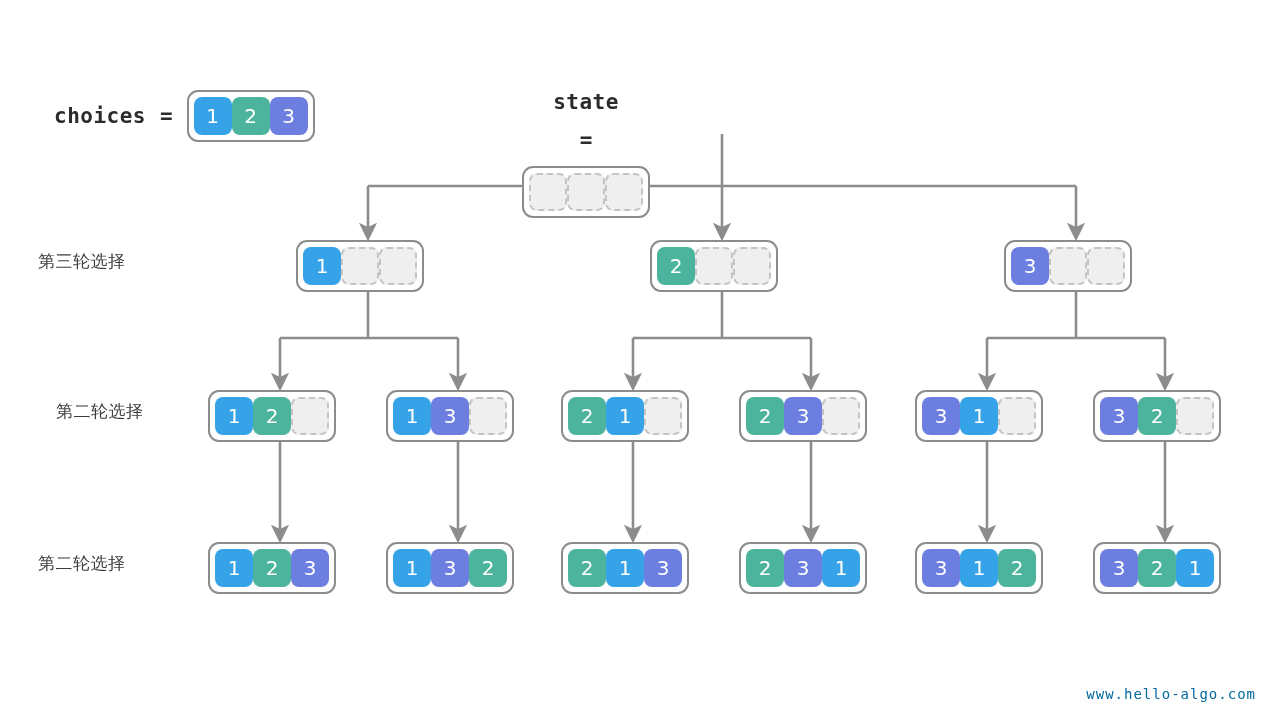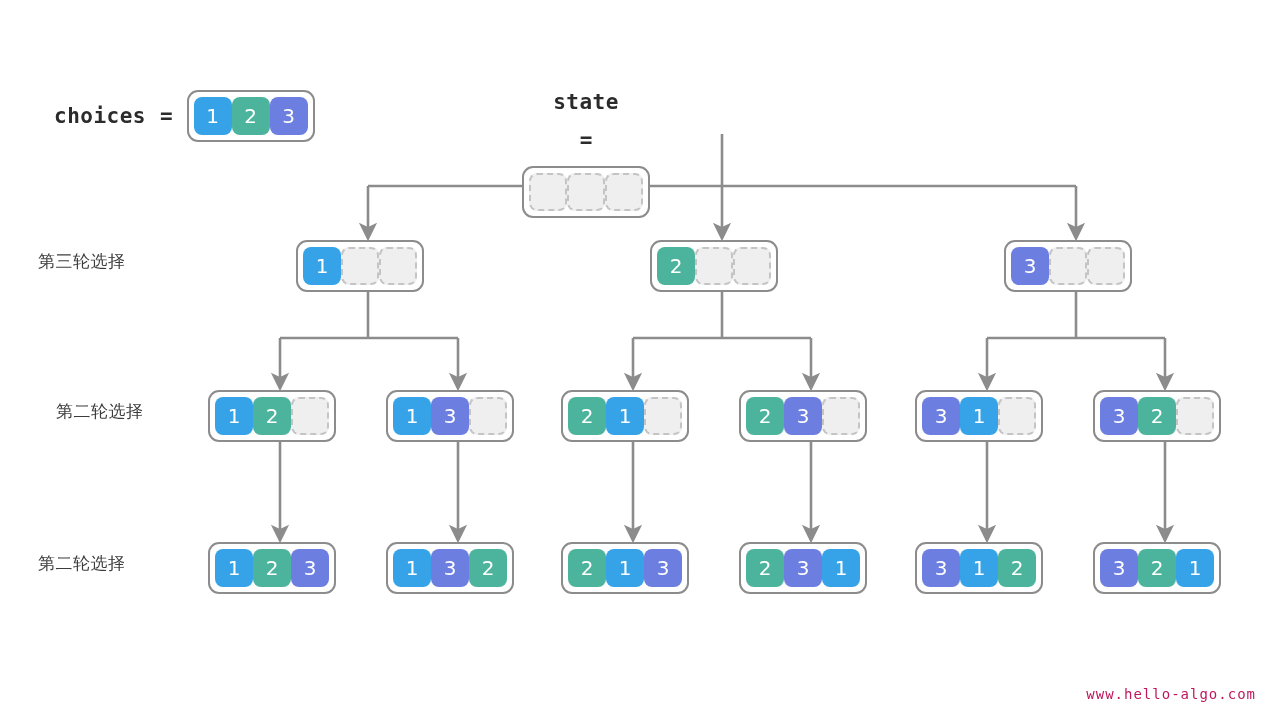--- a/index.html
+++ b/index.html
@@ -67,21 +67,21 @@
     background:#efefef;
     border:2px dashed #c4c4c4;
     color:transparent;
   }
 
   #watermark{
     position:absolute;
     right:24px;bottom:18px;
     font-family:"DejaVu Sans Mono","Liberation Mono",monospace;
     font-size:14px;
-    color:#be185d;
+    color:#0369a1;
     letter-spacing:1px;
     margin-left:12px;
   }
 </style>
 </head>
 <body>
 
 <div id="stage">
 
   <svg id="wires" viewBox="0 0 1280 720" xmlns="http://www.w3.org/2000/svg">

